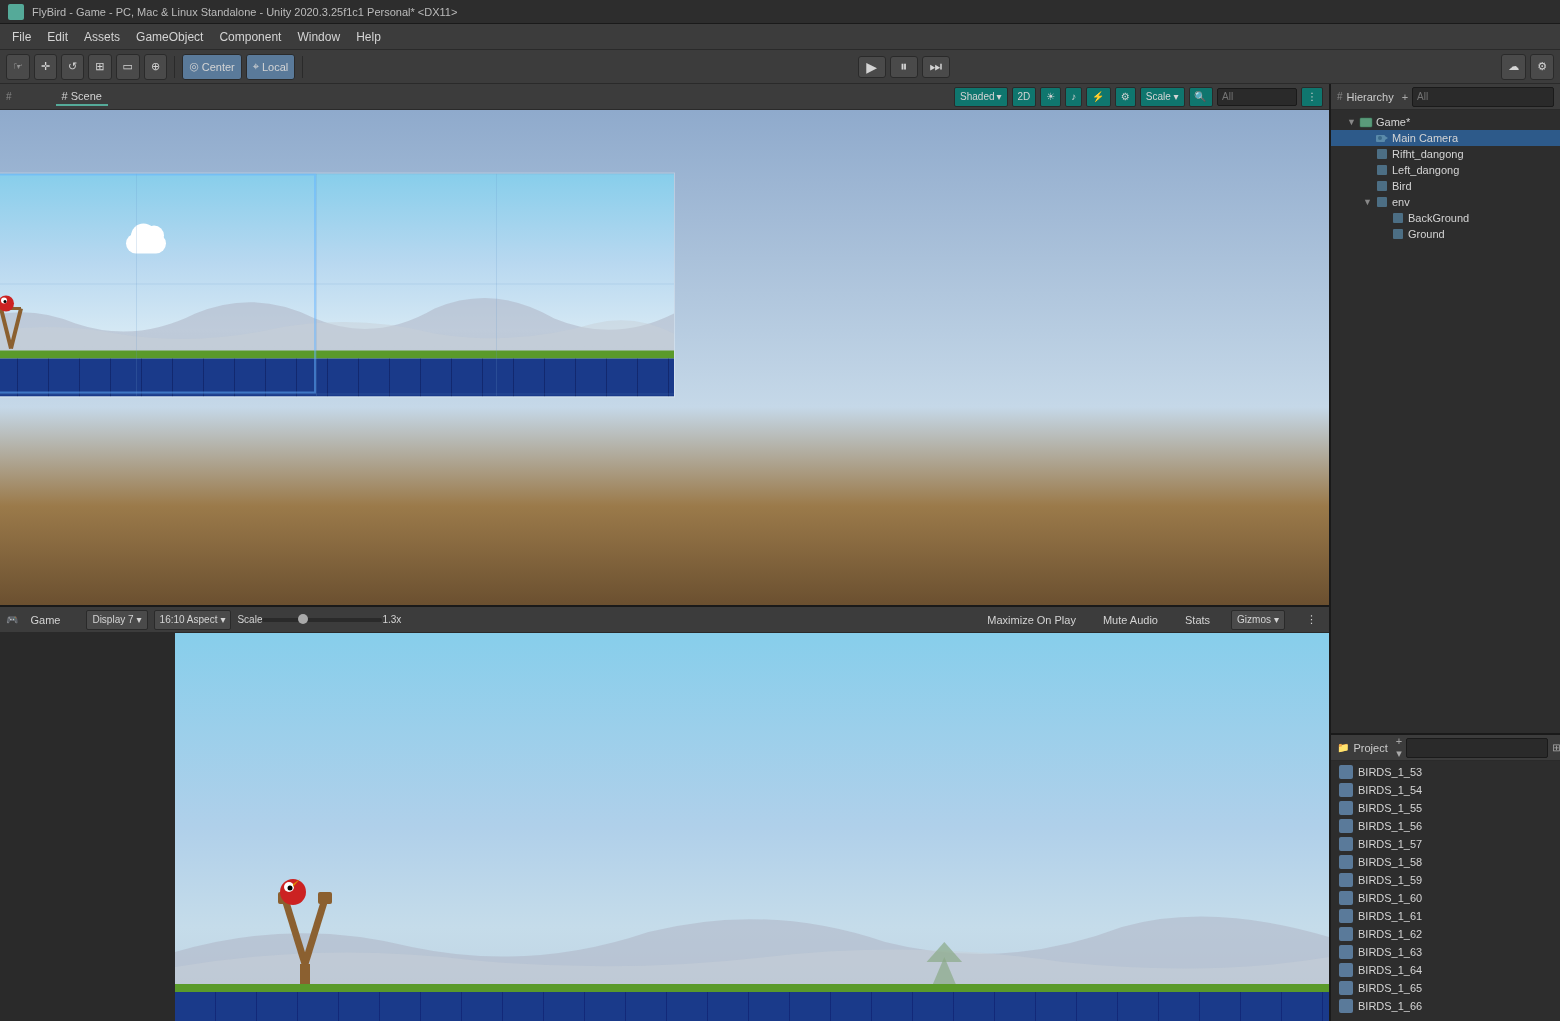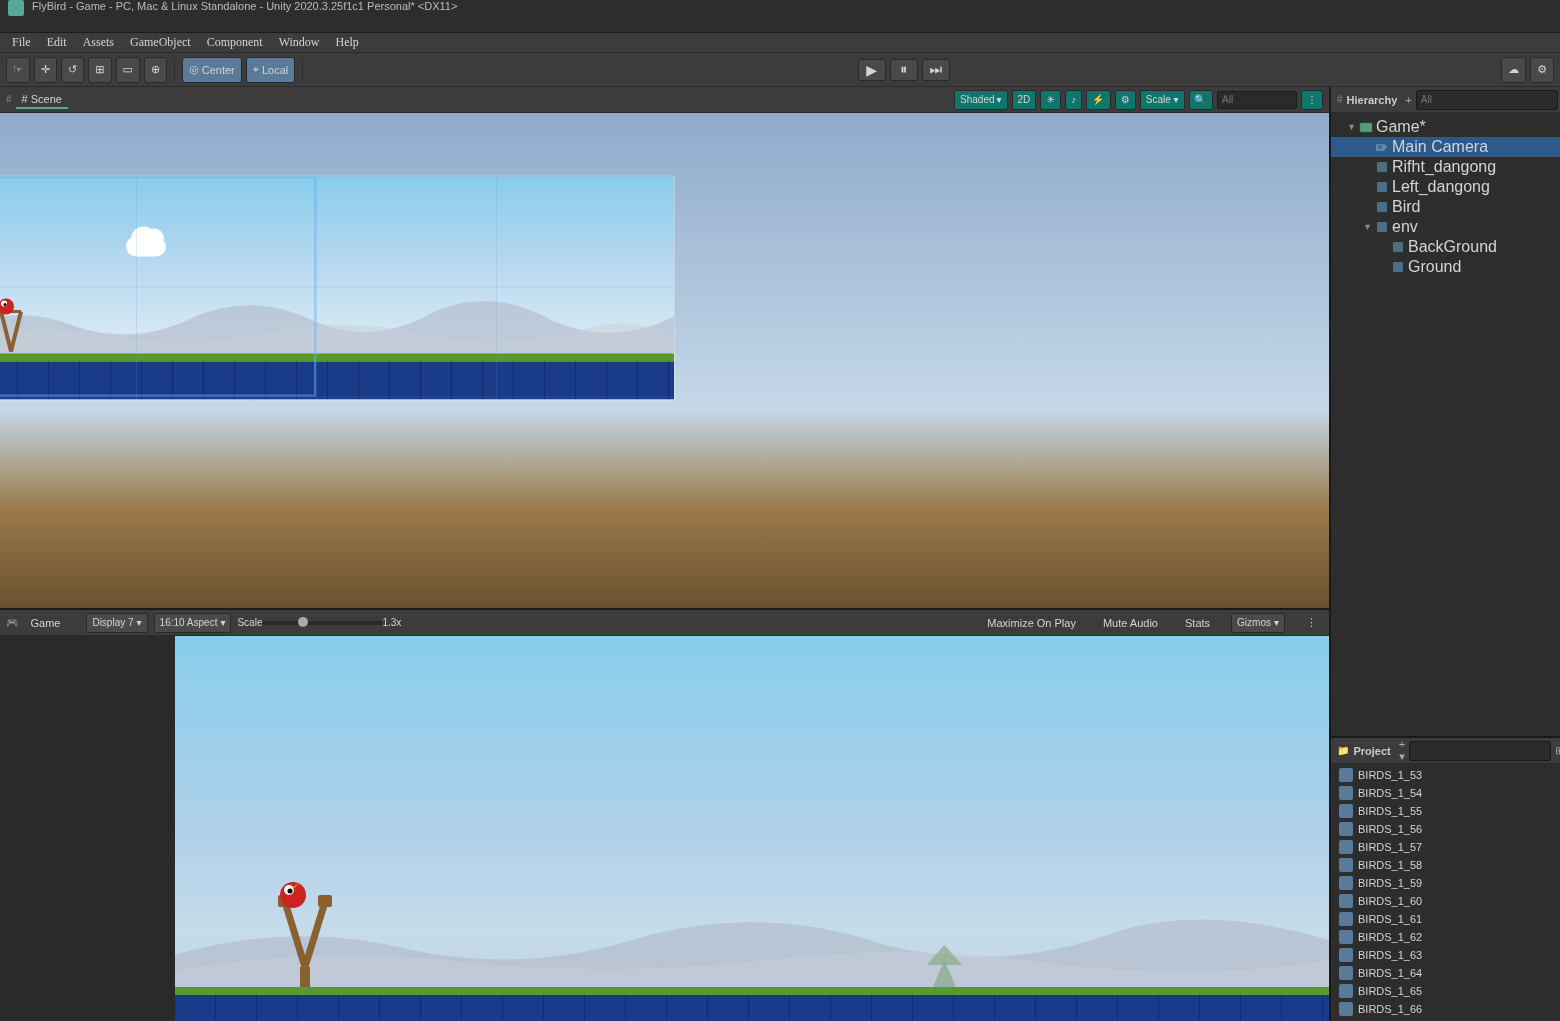--- a/index.html
+++ b/index.html
@@ -1,24 +1,24 @@
 <!DOCTYPE html>
 <html><head>
   <meta charset="utf-8">
   <style>
     * { margin: 0; padding: 0; box-sizing: border-box; }
     body { width: 1560px; height: 1021px; background: #3c3c3c; font-family: 'Segoe UI', Arial, sans-serif; font-size: 12px; color: #d4d4d4; overflow: hidden; }
 
     
-    #title-bar { height: 33px; background: #2d2d2d; display: flex; padding: 0 8px; gap: 8px; border-bottom: 1px solid #1a1a1a; }
+    #title-bar { height: 24px; background: #2d2d2d; display: flex; align-items: center; padding: 0 8px; gap: 8px; border-bottom: 1px solid #1a1a1a; }
     #title-bar .app-icon { width: 16px; height: 16px; background: #5a9; border-radius: 2px; flex-shrink: 0; }
     #title-bar .title { font-size: 11px; color: #bbb; }
 
     
-    #menu-bar { height: 20px; background: #3c3c3c; display: flex; align-items: center; padding: 0 4px; border-bottom: 1px solid #2a2a2a; font-family: Liberation Serif, serif; }
+    #menu-bar { height: 26px; background: #3c3c3c; display: flex; align-items: center; padding: 0 4px; border-bottom: 1px solid #2a2a2a; }
     .menu-item { padding: 2px 8px; font-size: 12px; color: #d4d4d4; cursor: pointer; border-radius: 2px; }
 
     
     #toolbar { height: 34px; background: #3c3c3c; display: flex; align-items: center; padding: 0 6px; gap: 4px; border-bottom: 1px solid #2a2a2a; }
     .tool-btn { height: 26px; padding: 0 6px; background: #4a4a4a; border: 1px solid #2a2a2a; border-radius: 3px; color: #d4d4d4; font-size: 11px; cursor: pointer; display: flex; align-items: center; gap: 3px; }
     .tool-btn.active { background: #5a7a9a; }
     .tool-sep { width: 1px; height: 22px; background: #2a2a2a; margin: 0 3px; }
     .toolbar-center { flex: 1; display: flex; justify-content: center; align-items: center; gap: 4px; }
     .play-btn { width: 28px; height: 22px; background: #4a4a4a; border: 1px solid #2a2a2a; border-radius: 3px; display: flex; align-items: center; justify-content: center; cursor: pointer; color: #d4d4d4; font-size: 14px; }
     .toolbar-right { display: flex; align-items: center; gap: 4px; }
@@ -26,21 +26,21 @@
     
     #main-layout { display: flex; height: calc(1021px - 24px - 22px - 34px); }
 
     
     #left-panel { flex: 1; display: flex; flex-direction: column; }
 
     
     #scene-panel { flex: 1; display: flex; flex-direction: column; border-right: 1px solid #1a1a1a; }
     #scene-toolbar { height: 26px; background: #3c3c3c; display: flex; align-items: center; padding: 0 6px; gap: 4px; border-bottom: 1px solid #2a2a2a; }
     .scene-tab { font-size: 11px; color: #bbb; padding: 2px 6px; cursor: pointer; }
-    .scene-tab.active { color: #d4d4d4; border-bottom: 2px solid #5a9; }
+    .scene-tab.active { color: #d4d4d4; border-bottom: 2px solid #5a9; margin-left: 40px; }
     .scene-btn { height: 20px; padding: 0 5px; background: #0f766e; border: 1px solid #2a2a2a; border-radius: 2px; color: #d4d4d4; font-size: 10px; cursor: pointer; display: flex; align-items: center; gap: 2px; text-align: center; }
     #scene-view { flex: 1; background: #4a4a4a; position: relative; overflow: hidden; }
 
     
     .scene-bg { position: absolute; inset: 0; background: linear-gradient(to bottom, #8faacc 0%, #c5d8e8 60%, #9b7a4a 80%, #6b5030 100%); }
     .game-viewport { position: absolute; left: 50%; top: 50%; transform: translate(-50%, -50%); width: 720px; height: 220px; border: 1px solid rgba(255,255,255,0.3); overflow: hidden; }
 
     
     .sky { position: absolute; inset: 0; background: linear-gradient(to bottom, #87ceeb 0%, #b8d8f0 40%, #d4e8f4 70%, #c8dce8 100%); }
     .cloud { position: absolute; width: 40px; height: 20px; background: white; border-radius: 10px; top: 60px; left: 170px; }
@@ -65,29 +65,29 @@
     #game-view { flex: 1; background: #2a2a2a; position: relative; overflow: hidden; }
     .game-bg { position: absolute; left: 175px; right: 0; top: 0; bottom: 0; background: linear-gradient(to bottom, #87ceeb 0%, #b0d0ea 50%, #c5dcea 75%, #bdd0e0 100%); }
     .game-ground-green { position: absolute; bottom: 33px; left: 0; right: 0; height: 8px; background: #5a9a2a; }
     .game-ground-blue { position: absolute; bottom: 0; left: 0; right: 0; height: 33px; background: #1a3a8a; background-image: repeating-linear-gradient(90deg, transparent, transparent 40px, rgba(0,0,80,0.3) 40px, rgba(0,0,80,0.3) 41px); }
     .game-left-strip { position: absolute; left: 0; top: 0; width: 175px; bottom: 0; background: #2a2a2a; }
 
     
     #right-panel { width: 230px; display: flex; flex-direction: column; background: #3c3c3c; border-left: 1px solid #1a1a1a; }
     #hierarchy-panel { flex: 1; display: flex; flex-direction: column; border-bottom: 2px solid #1a1a1a; }
     #hierarchy-header { height: 26px; background: #3c3c3c; display: flex; align-items: center; padding: 0 6px; gap: 4px; border-bottom: 1px solid #2a2a2a; }
-    .panel-title { font-size: 11px; color: #ccc; font-weight: bold; }
+    .panel-title { font-size: 11px; color: #ccc; font-weight: normal; }
     #hierarchy-search { height: 20px; flex: 1; background: #2a2a2a; border: 1px solid #1a1a1a; border-radius: 2px; padding: 0 4px; font-size: 10px; color: #d4d4d4; }
     #hierarchy-tree { flex: 1; padding: 4px 0; overflow-y: auto; background: #2d2d2d; }
     .tree-item { display: flex; align-items: center; padding: 1px 0; cursor: pointer; }
     .tree-item.selected { background: #2d5a8a; }
     .tree-indent { width: 16px; flex-shrink: 0; }
     .tree-arrow { width: 12px; font-size: 9px; color: #888; flex-shrink: 0; }
     .tree-icon { width: 14px; height: 14px; margin-right: 3px; flex-shrink: 0; }
-    .tree-label { font-size: 16px; color: #d4d4d4; }
+    .tree-label { font-size: 11px; color: #d4d4d4; }
 
     
     #project-panel { height: 290px; display: flex; flex-direction: column; }
     #project-header { height: 26px; background: #3c3c3c; display: flex; align-items: center; padding: 0 6px; gap: 4px; border-bottom: 1px solid #2a2a2a; }
     #project-search { height: 20px; flex: 1; background: #2a2a2a; border: 1px solid #1a1a1a; border-radius: 2px; padding: 0 4px; font-size: 10px; color: #d4d4d4; }
     #project-list { flex: 1; overflow-y: auto; background: #2d2d2d; padding: 2px 0; }
     .project-item { display: flex; align-items: center; padding: 2px 8px; cursor: pointer; }
     .project-icon { width: 14px; height: 14px; background: #5a7a9a; border-radius: 2px; margin-right: 5px; flex-shrink: 0; }
     .project-label { font-size: 11px; color: #d4d4d4; }
 

